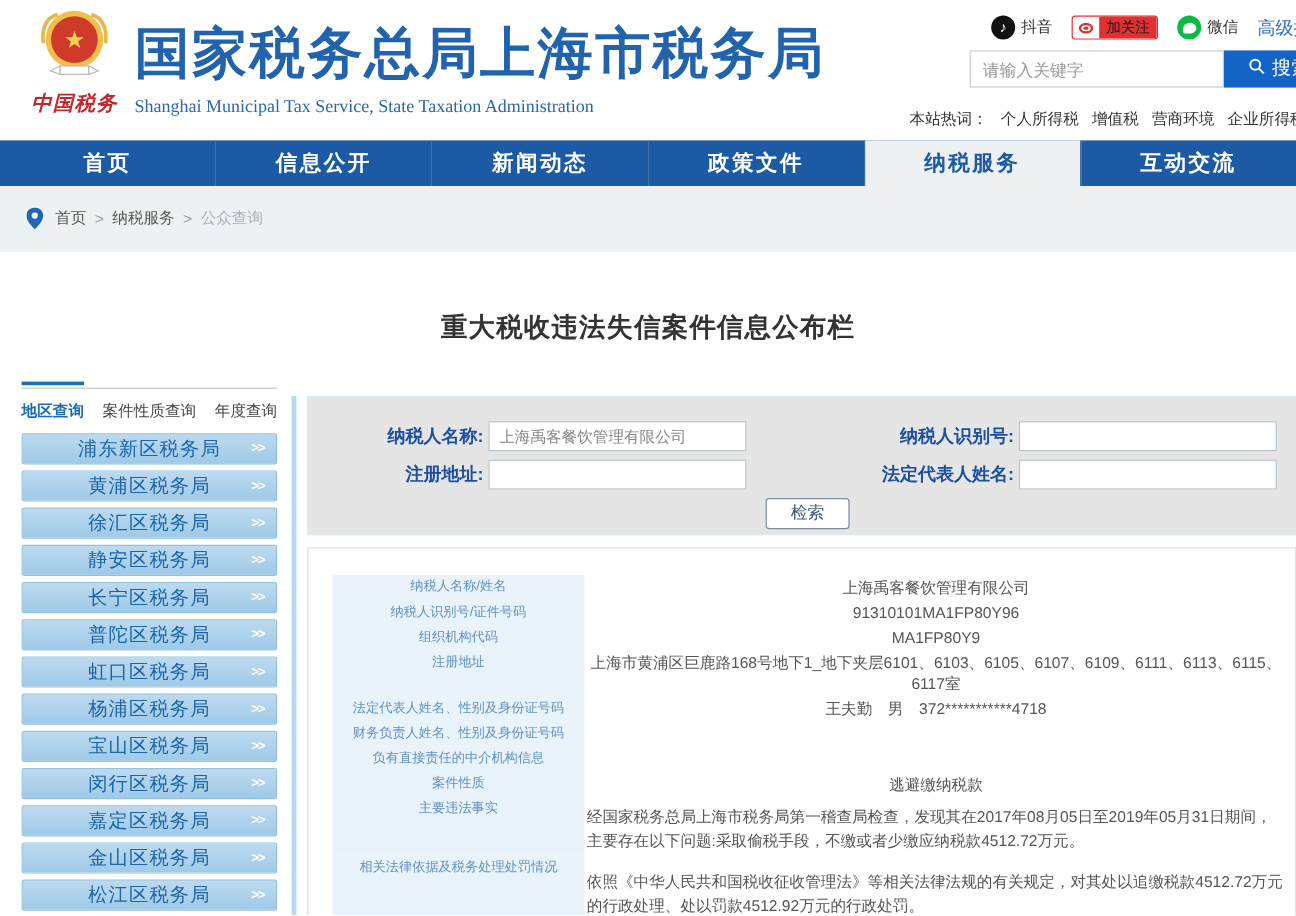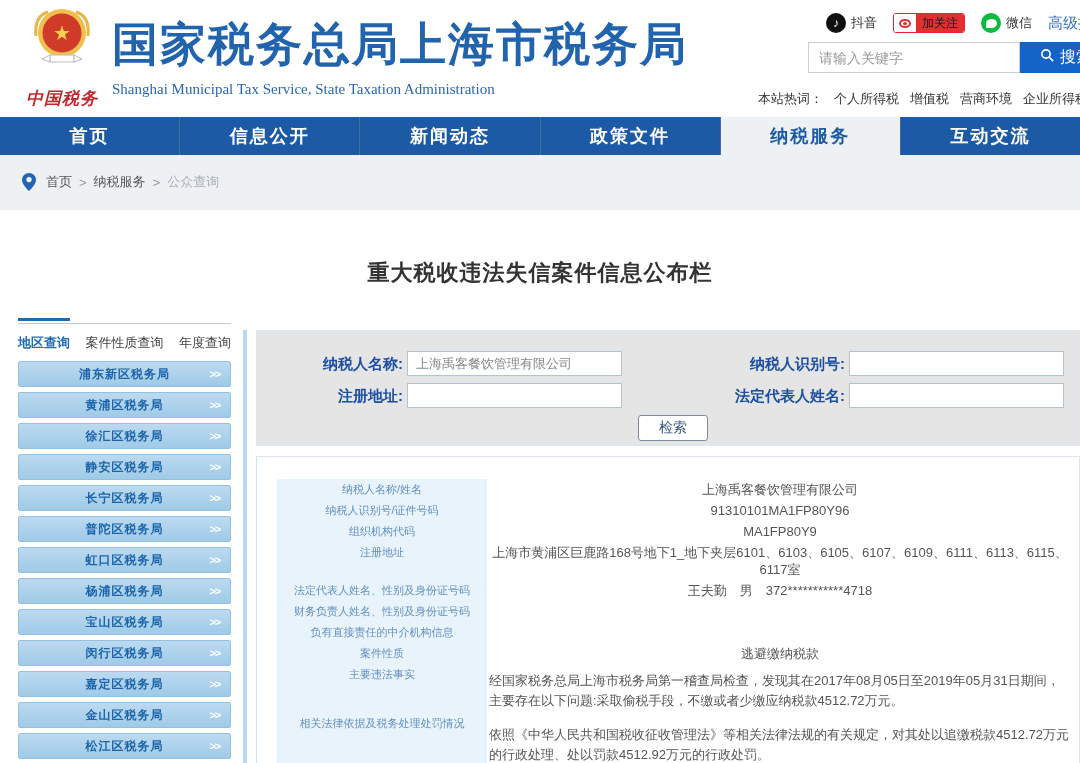--- a/index.html
+++ b/index.html
@@ -4,21 +4,21 @@
 <title>重大税收违法失信案件信息公布栏</title>
 <style>
   * { margin:0; padding:0; box-sizing:border-box; }
   html,body { background:#fff; }
   body { font-family:"Liberation Sans","DejaVu Sans",sans-serif; }
   .canvas { position:relative; width:1080px; height:763px; overflow:hidden; background:#fff; }
 
   
   .header { position:absolute; left:0; top:0; width:1080px; height:117px; background:#fff; }
   .logo-block { position:absolute; left:16px; top:6px; width:92px; text-align:center; cursor:pointer; }
-  .logo-caption { margin-top:15px; font-family:"Liberation Serif","DejaVu Serif",serif; font-weight:bold; font-style:italic; font-size:17px; color:#c1272d; letter-spacing:1px; }
+  .logo-caption { margin-top:2px; font-family:"Liberation Serif","DejaVu Serif",serif; font-weight:bold; font-style:italic; font-size:17px; color:#c1272d; letter-spacing:1px; }
   .site-titles { position:absolute; left:112px; top:14px; }
   .site-title { font-size:46px; font-weight:bold; color:#2263ae; letter-spacing:2px; }
   .site-subtitle { margin-top:5px; font-family:"Liberation Serif","DejaVu Serif",serif; font-size:15px; color:#2a67b2; }
 
   .social-row { position:absolute; left:826px; top:12px; height:22px; display:flex; align-items:center; white-space:nowrap; }
   .social-item { display:inline-flex; align-items:center; margin-right:16px; cursor:pointer; }
   .social-label { font-size:13px; color:#333; margin-left:5px; }
   .douyin-ic { width:20px; height:20px; border-radius:50%; background:#111; color:#fff; font-size:12px; line-height:20px; text-align:center; display:inline-block; }
   .weibo-badge { display:inline-flex; height:20px; border-radius:3px; overflow:hidden; border:1px solid #e23; }
   .weibo-eye-seg { width:22px; background:#fff; display:flex; align-items:center; justify-content:center; }
@@ -55,21 +55,21 @@
   
   .page-title { position:absolute; left:0; top:258px; width:1080px; text-align:center; font-size:22px; font-weight:bold; color:#333; letter-spacing:1px; }
 
   
   .sidebar { position:absolute; left:18px; top:323px; width:213px; }
   .side-tabs { display:flex; justify-content:space-between; border-top:1px solid #c3c9cf; height:32px; align-items:center; }
   .side-tab { font-size:13px; color:#444; padding-top:6px; cursor:pointer; }
   .side-tab.active { color:#1d6db5; border-top:3px solid #1d6db5; margin-top:-10px; padding-top:13px; font-weight:bold; }
   .bureau-list { margin-top:6px; }
   .bureau-btn { position:relative; height:26px; margin-bottom:5px; background:linear-gradient(#bcdaf0,#9fcae7); border:1px solid #93c1e0; border-radius:2px; display:flex; align-items:center; justify-content:center; cursor:pointer; }
-  .bureau-label { font-size:12px; font-weight:bold; color:#1b64ab; letter-spacing:1px; }
+  .bureau-label { font-size:16px; font-weight:normal; color:#1b64ab; letter-spacing:1px; }
   .bureau-arrow { position:absolute; right:10px; color:#fff; font-size:11px; font-weight:bold; font-style:italic; letter-spacing:-1px; }
   .side-divider { position:absolute; left:243px; top:330px; width:4px; height:433px; background:#b7d8ee; }
 
   
   .qform { position:absolute; left:256px; top:330px; width:824px; height:116px; background:#e5e5e5; border:1px solid #dce8f2; }
   .q-label { position:absolute; font-size:15px; font-weight:bold; color:#1c4fa1; line-height:26px; text-align:right; }
   .q-input { position:absolute; width:215px; height:25px; border:1px solid #b6c2cd; background:#fff; font-size:13px; color:#888; padding:0 8px; outline:none; }
   .q-l1 { left:24px; top:20px;  width:122px; }
   .q-i1 { left:150px; top:20px; }
   .q-l2 { left:430px; top:20px; width:158px; }

